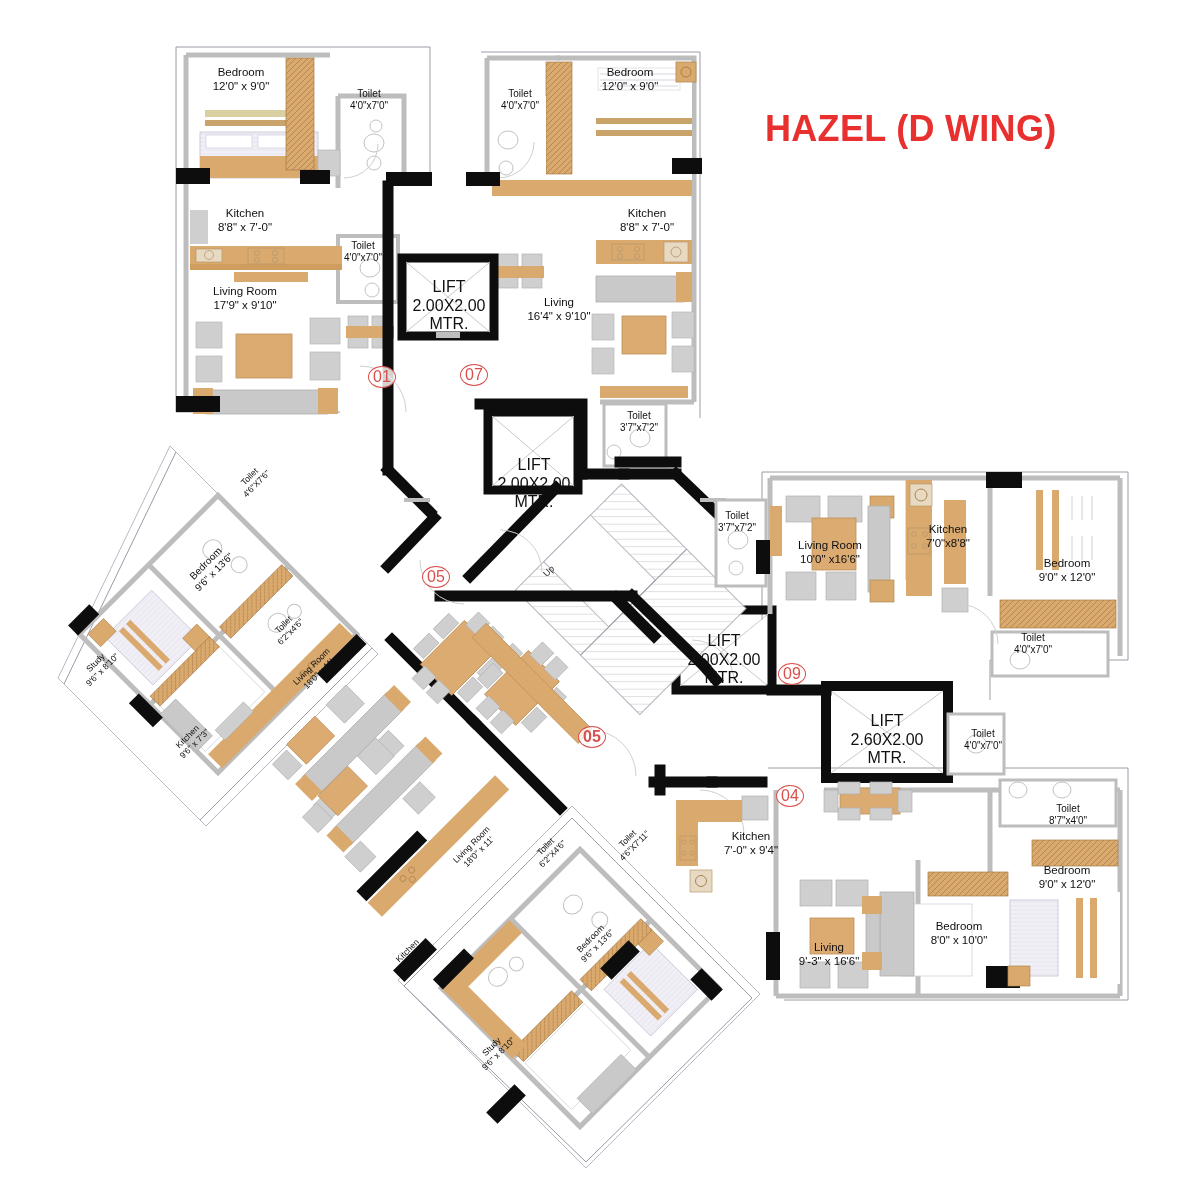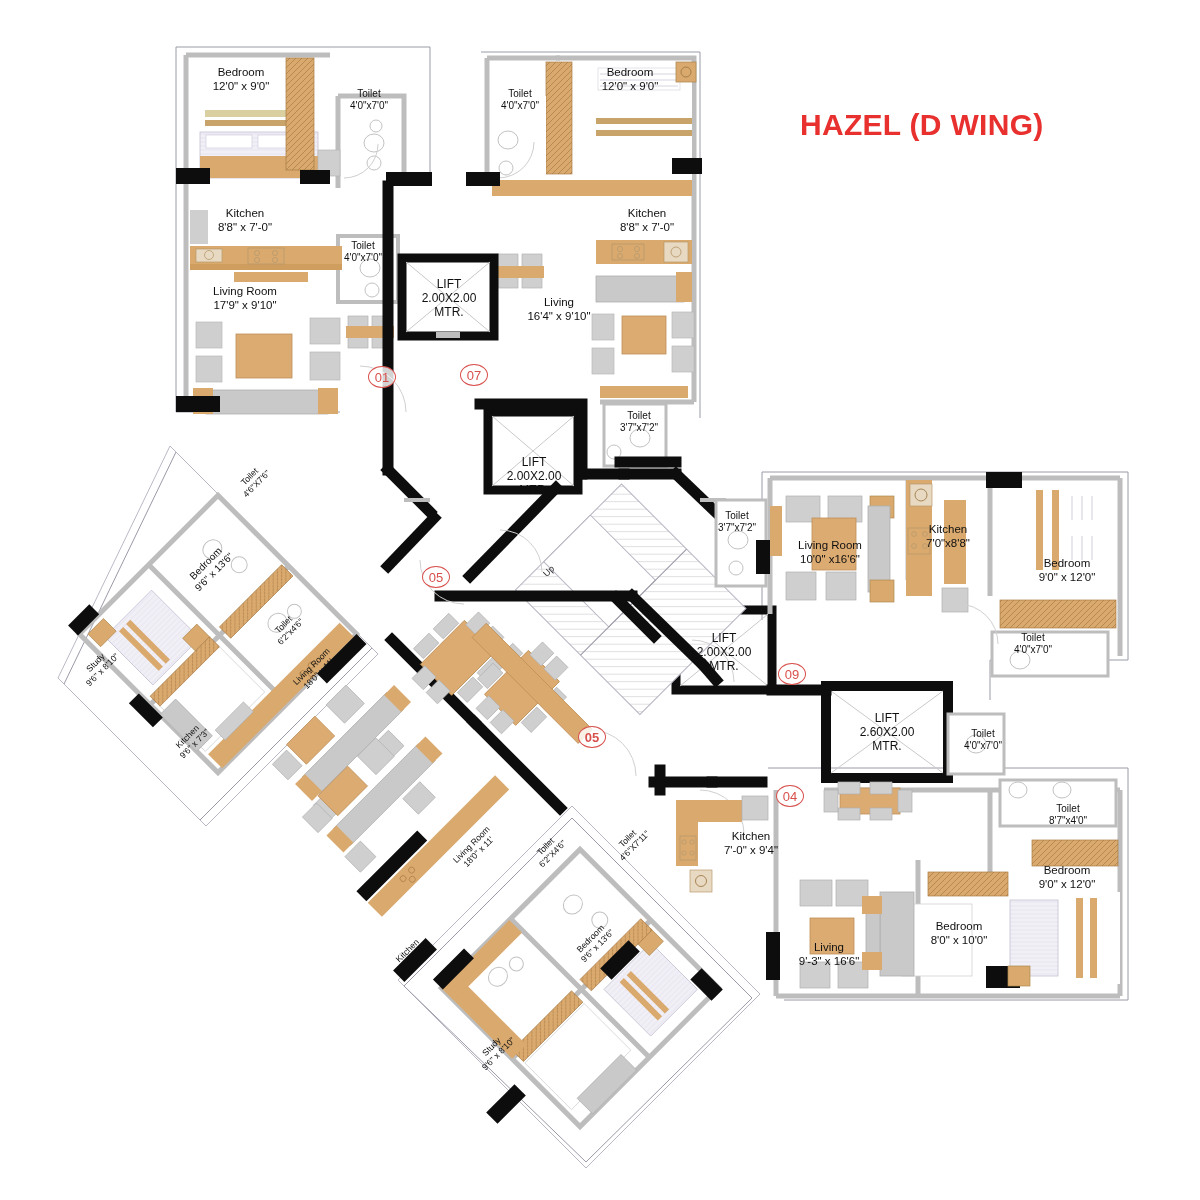--- a/index.html
+++ b/index.html
@@ -3,47 +3,47 @@
 <meta charset="utf-8">
 <style>
   html,body{margin:0;padding:0;background:#ffffff;}
   body{width:1200px;height:1200px;overflow:hidden;
        font-family:"Liberation Sans","DejaVu Sans",sans-serif;color:#111;}
   #stage{position:relative;width:1200px;height:1200px;background:#fff;}
   #plan{position:absolute;inset:0;}
 
   
   .title{
-    position:absolute;left:800px;top:108px;
-    font-size:30px;font-weight:bold;letter-spacing:.3px;
+    position:absolute;left:765px;top:108px;
+    font-size:36px;font-weight:bold;letter-spacing:.3px;
     color:#e8302e;white-space:nowrap;
     font-family:"Liberation Sans","DejaVu Sans",sans-serif;
   }
 
   
   .lbl{
     position:absolute;
     font-size:11.5px;line-height:1.18;
     text-align:center;color:#101010;white-space:nowrap;
     transform-origin:50% 50%;
     font-family:"Liberation Sans","DejaVu Sans",sans-serif;
     pointer-events:none;
   }
   .lbl .n{display:block;}
   .lbl .d{display:block;}
   .lbl.sm{font-size:10px;}
   .lbl.xs{font-size:8.6px;}
-  .lbl.lift{font-size:12px;line-height:1.16;}
+  .lbl.lift{font-size:16px;line-height:1.16;}
   .lbl.up{font-size:9px;color:#333;}
 
   
   .unit{
     position:absolute;width:26px;height:20px;
     border:1.1px solid #d8504c;border-radius:50%;
-    color:#d8504c;font-size:13px;font-weight:500;
+    color:#d8504c;font-size:16px;font-weight:500;
     display:flex;align-items:center;justify-content:center;
     background:rgba(255,255,255,.82);
     font-family:"Liberation Sans","DejaVu Sans",sans-serif;
   }
 </style>
 </head>
 <body>
 
 <div id="stage">
 

